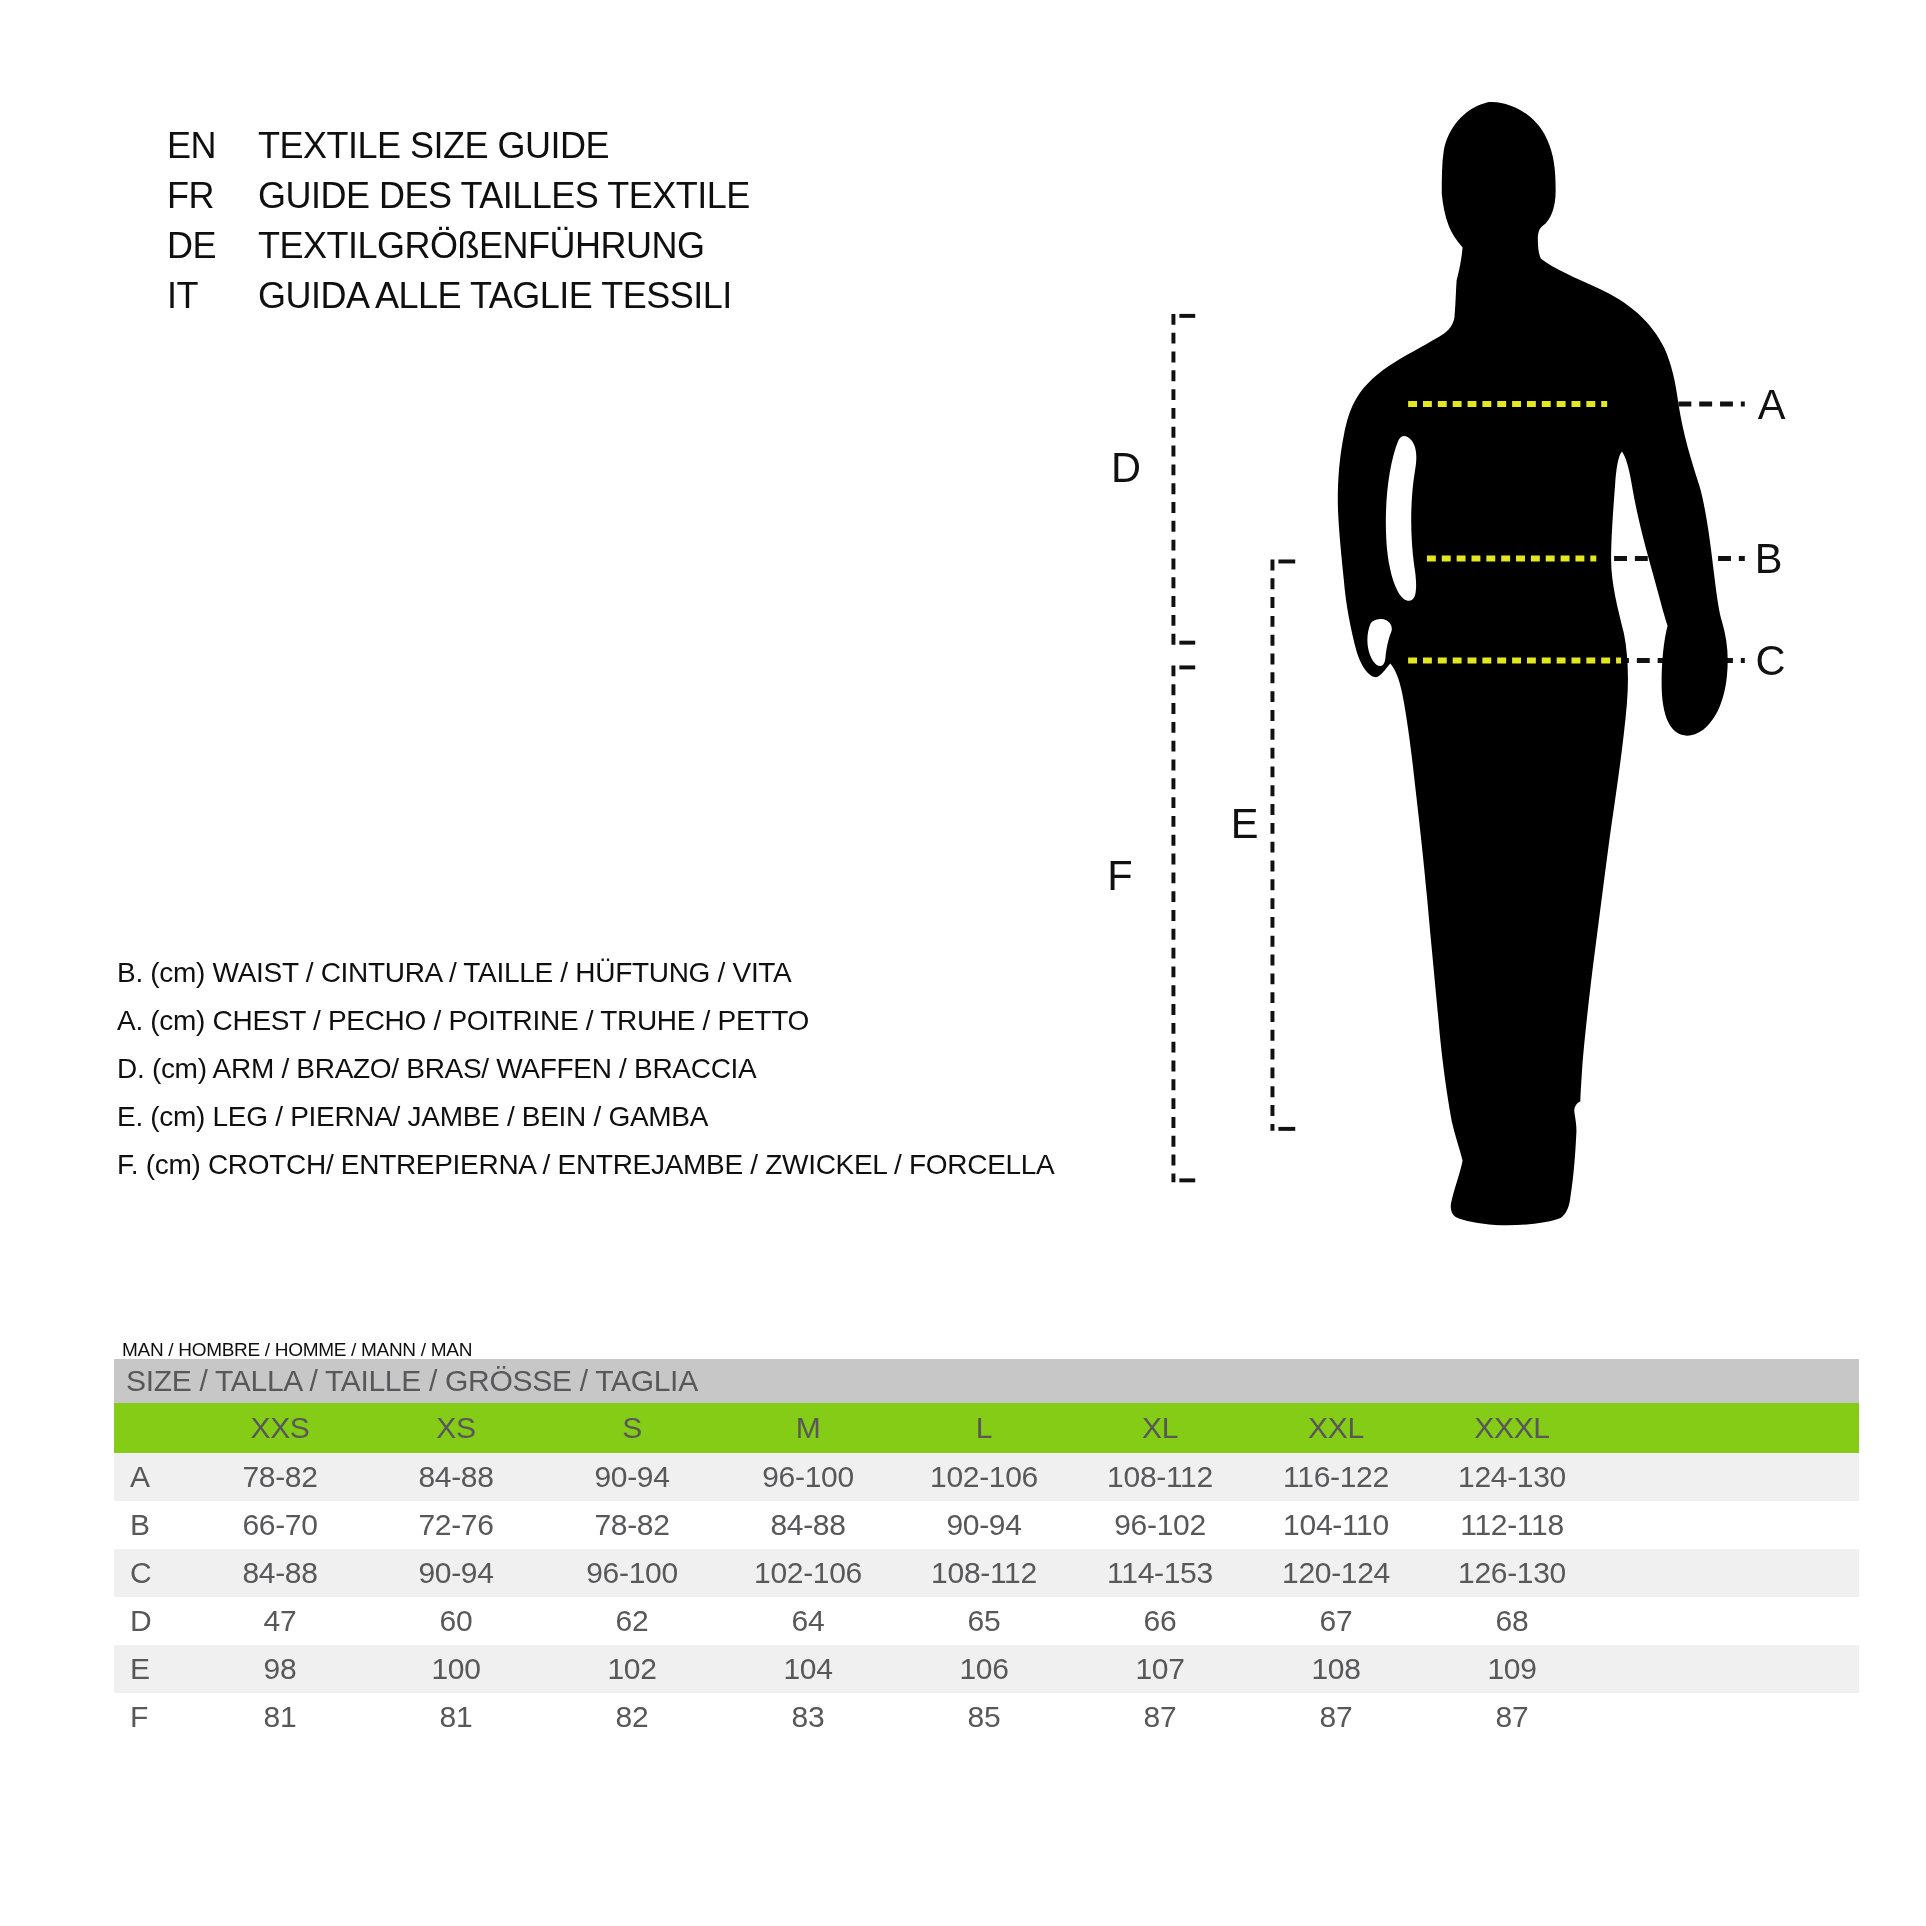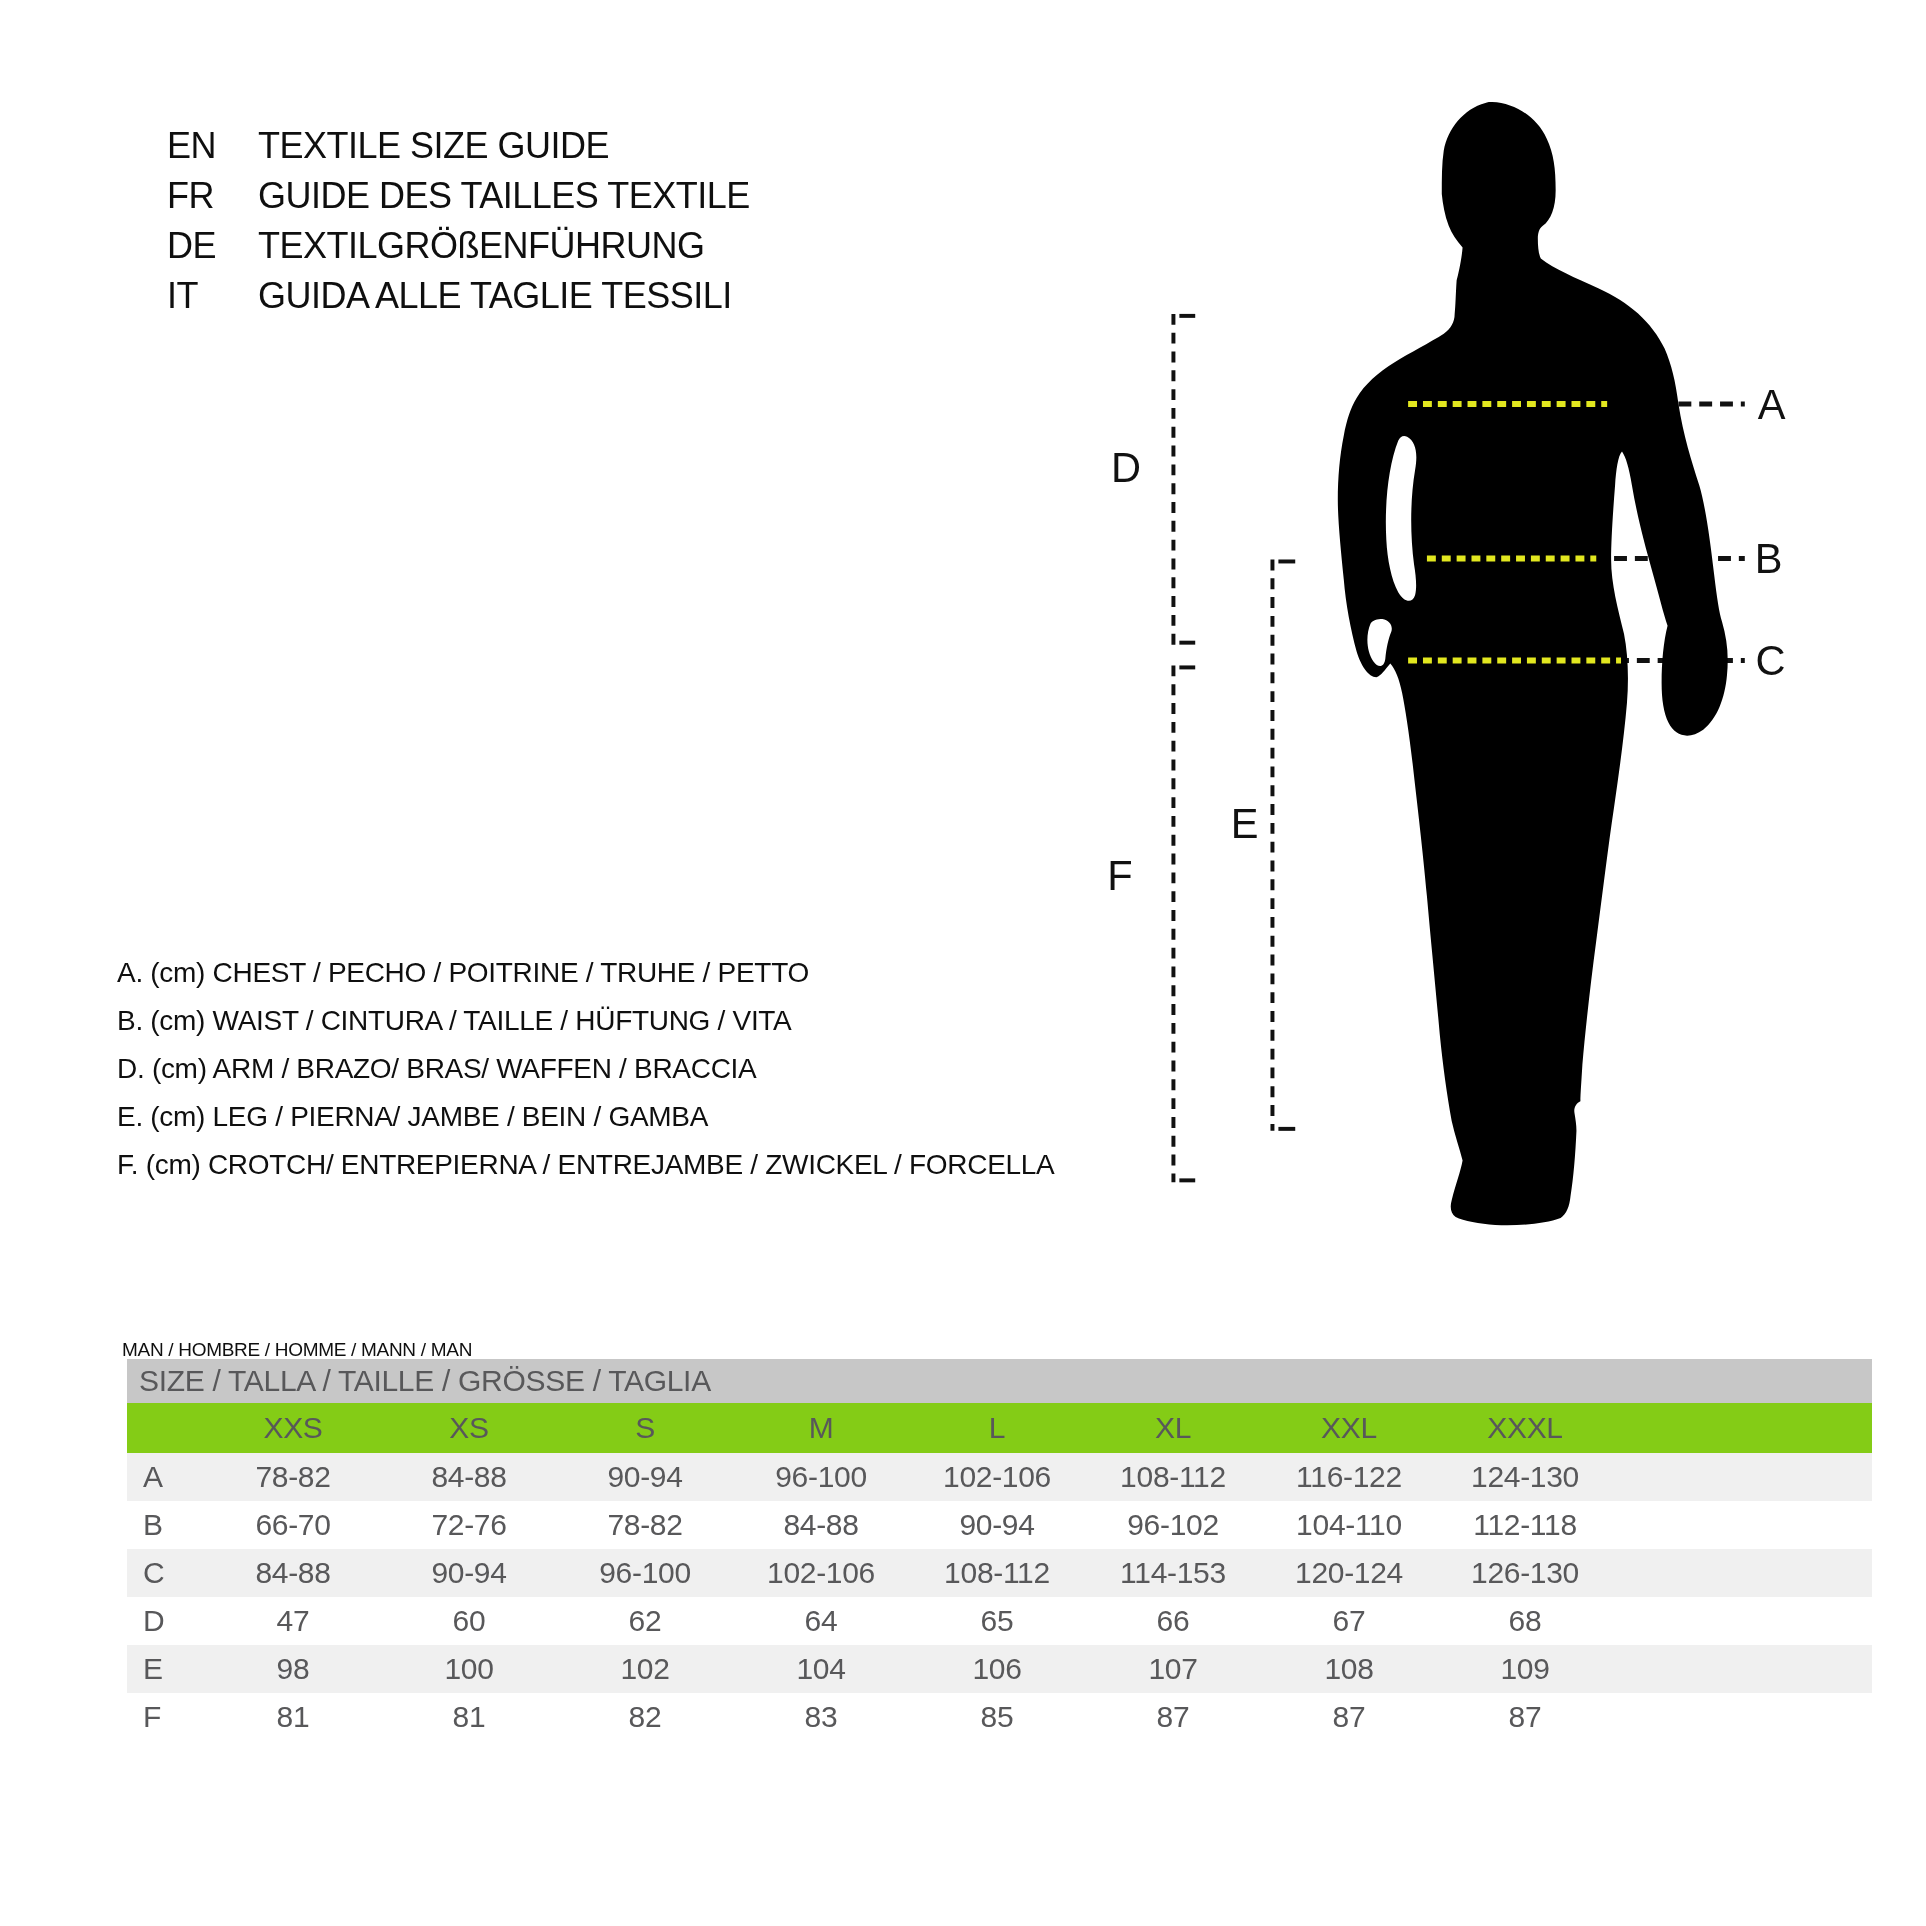--- a/index.html
+++ b/index.html
@@ -18,21 +18,21 @@
   .legend-row{height:48px;line-height:48px;font-size:28px;letter-spacing:-0.3px;white-space:nowrap;}
   
   .gender-line{position:absolute;left:122px;top:1330px;height:40px;line-height:40px;font-size:19px;letter-spacing:-0.3px;}
   
   .figure-svg{position:absolute;left:0;top:0;width:1927px;height:1927px;}
   .figure-svg text{
     font-family:"Liberation Sans","DejaVu Sans",sans-serif;
     font-size:42px;fill:#111111;
   }
   
-  .size-table{position:absolute;left:127px;top:1359px;width:1745px;}
+  .size-table{position:absolute;left:114px;top:1359px;width:1745px;}
   .tbl-title{
     height:44px;line-height:44px;background:#c7c7c7;color:#58585a;
     font-size:30px;padding-left:12px;letter-spacing:-0.3px;
   }
   .tbl-grid-row{
     display:grid;grid-template-columns:78px repeat(8,176px) 1fr;
     align-items:center;text-align:center;color:#58585a;font-size:30px;letter-spacing:-0.3px;
   }
   .sizes-row{height:50px;line-height:50px;background:#84cc16;}
   .data-row{height:48px;line-height:48px;}
@@ -161,22 +161,22 @@
 
     <text x="1789" y="423" text-anchor="middle">A</text>
     <text x="1786" y="579" text-anchor="middle">B</text>
     <text x="1788" y="682" text-anchor="middle">C</text>
     <text x="1137" y="487" text-anchor="middle">D</text>
     <text x="1257" y="846" text-anchor="middle">E</text>
     <text x="1131" y="899" text-anchor="middle">F</text>
   </svg>
 
   <section class="legend-block">
+    <div class="legend-row">B. (cm) WAIST / CINTURA / TAILLE / HÜFTUNG / VITA</div>
     <div class="legend-row">A. (cm) CHEST / PECHO / POITRINE / TRUHE / PETTO</div>
-    <div class="legend-row">B. (cm) WAIST / CINTURA / TAILLE / HÜFTUNG / VITA</div>
     <div class="legend-row">D. (cm) ARM / BRAZO/ BRAS/ WAFFEN / BRACCIA</div>
     <div class="legend-row">E. (cm) LEG / PIERNA/ JAMBE / BEIN / GAMBA</div>
     <div class="legend-row">F. (cm) CROTCH/ ENTREPIERNA / ENTREJAMBE / ZWICKEL / FORCELLA</div>
   </section>
 
   <div class="gender-line">MAN / HOMBRE / HOMME / MANN / MAN</div>
 
   <section class="size-table">
     <div class="tbl-title">SIZE / TALLA / TAILLE / GRÖSSE / TAGLIA</div>
 

